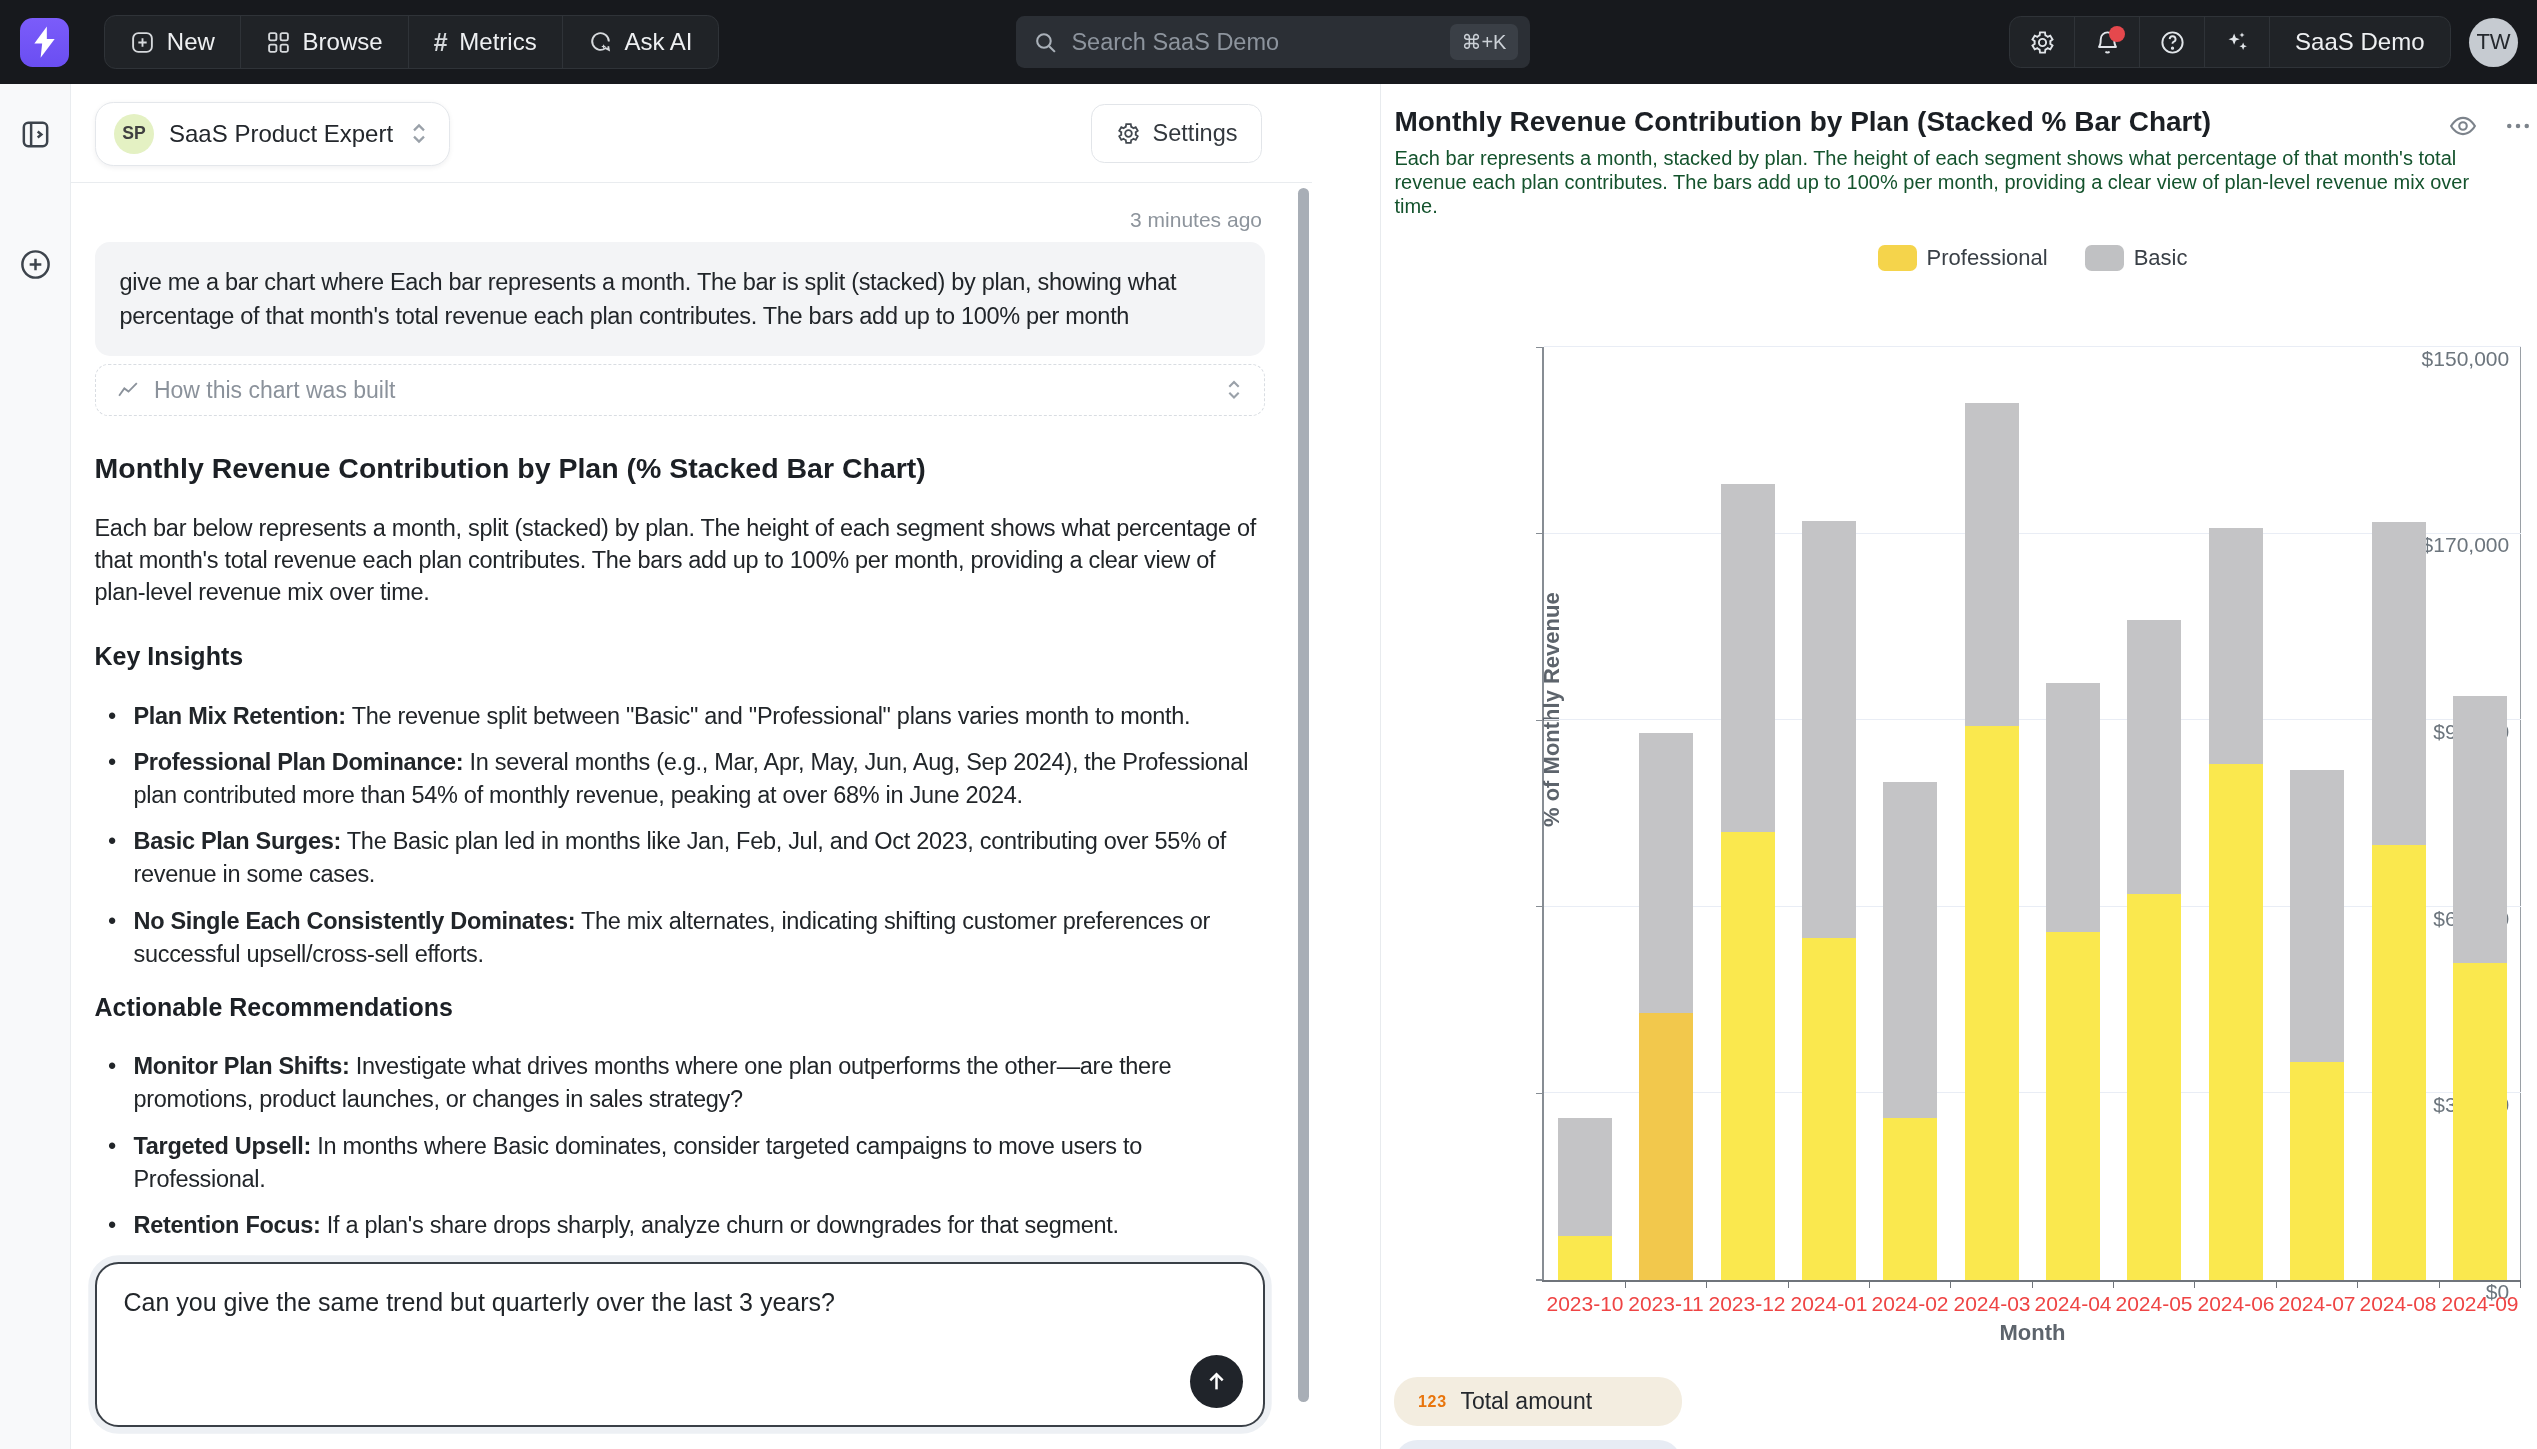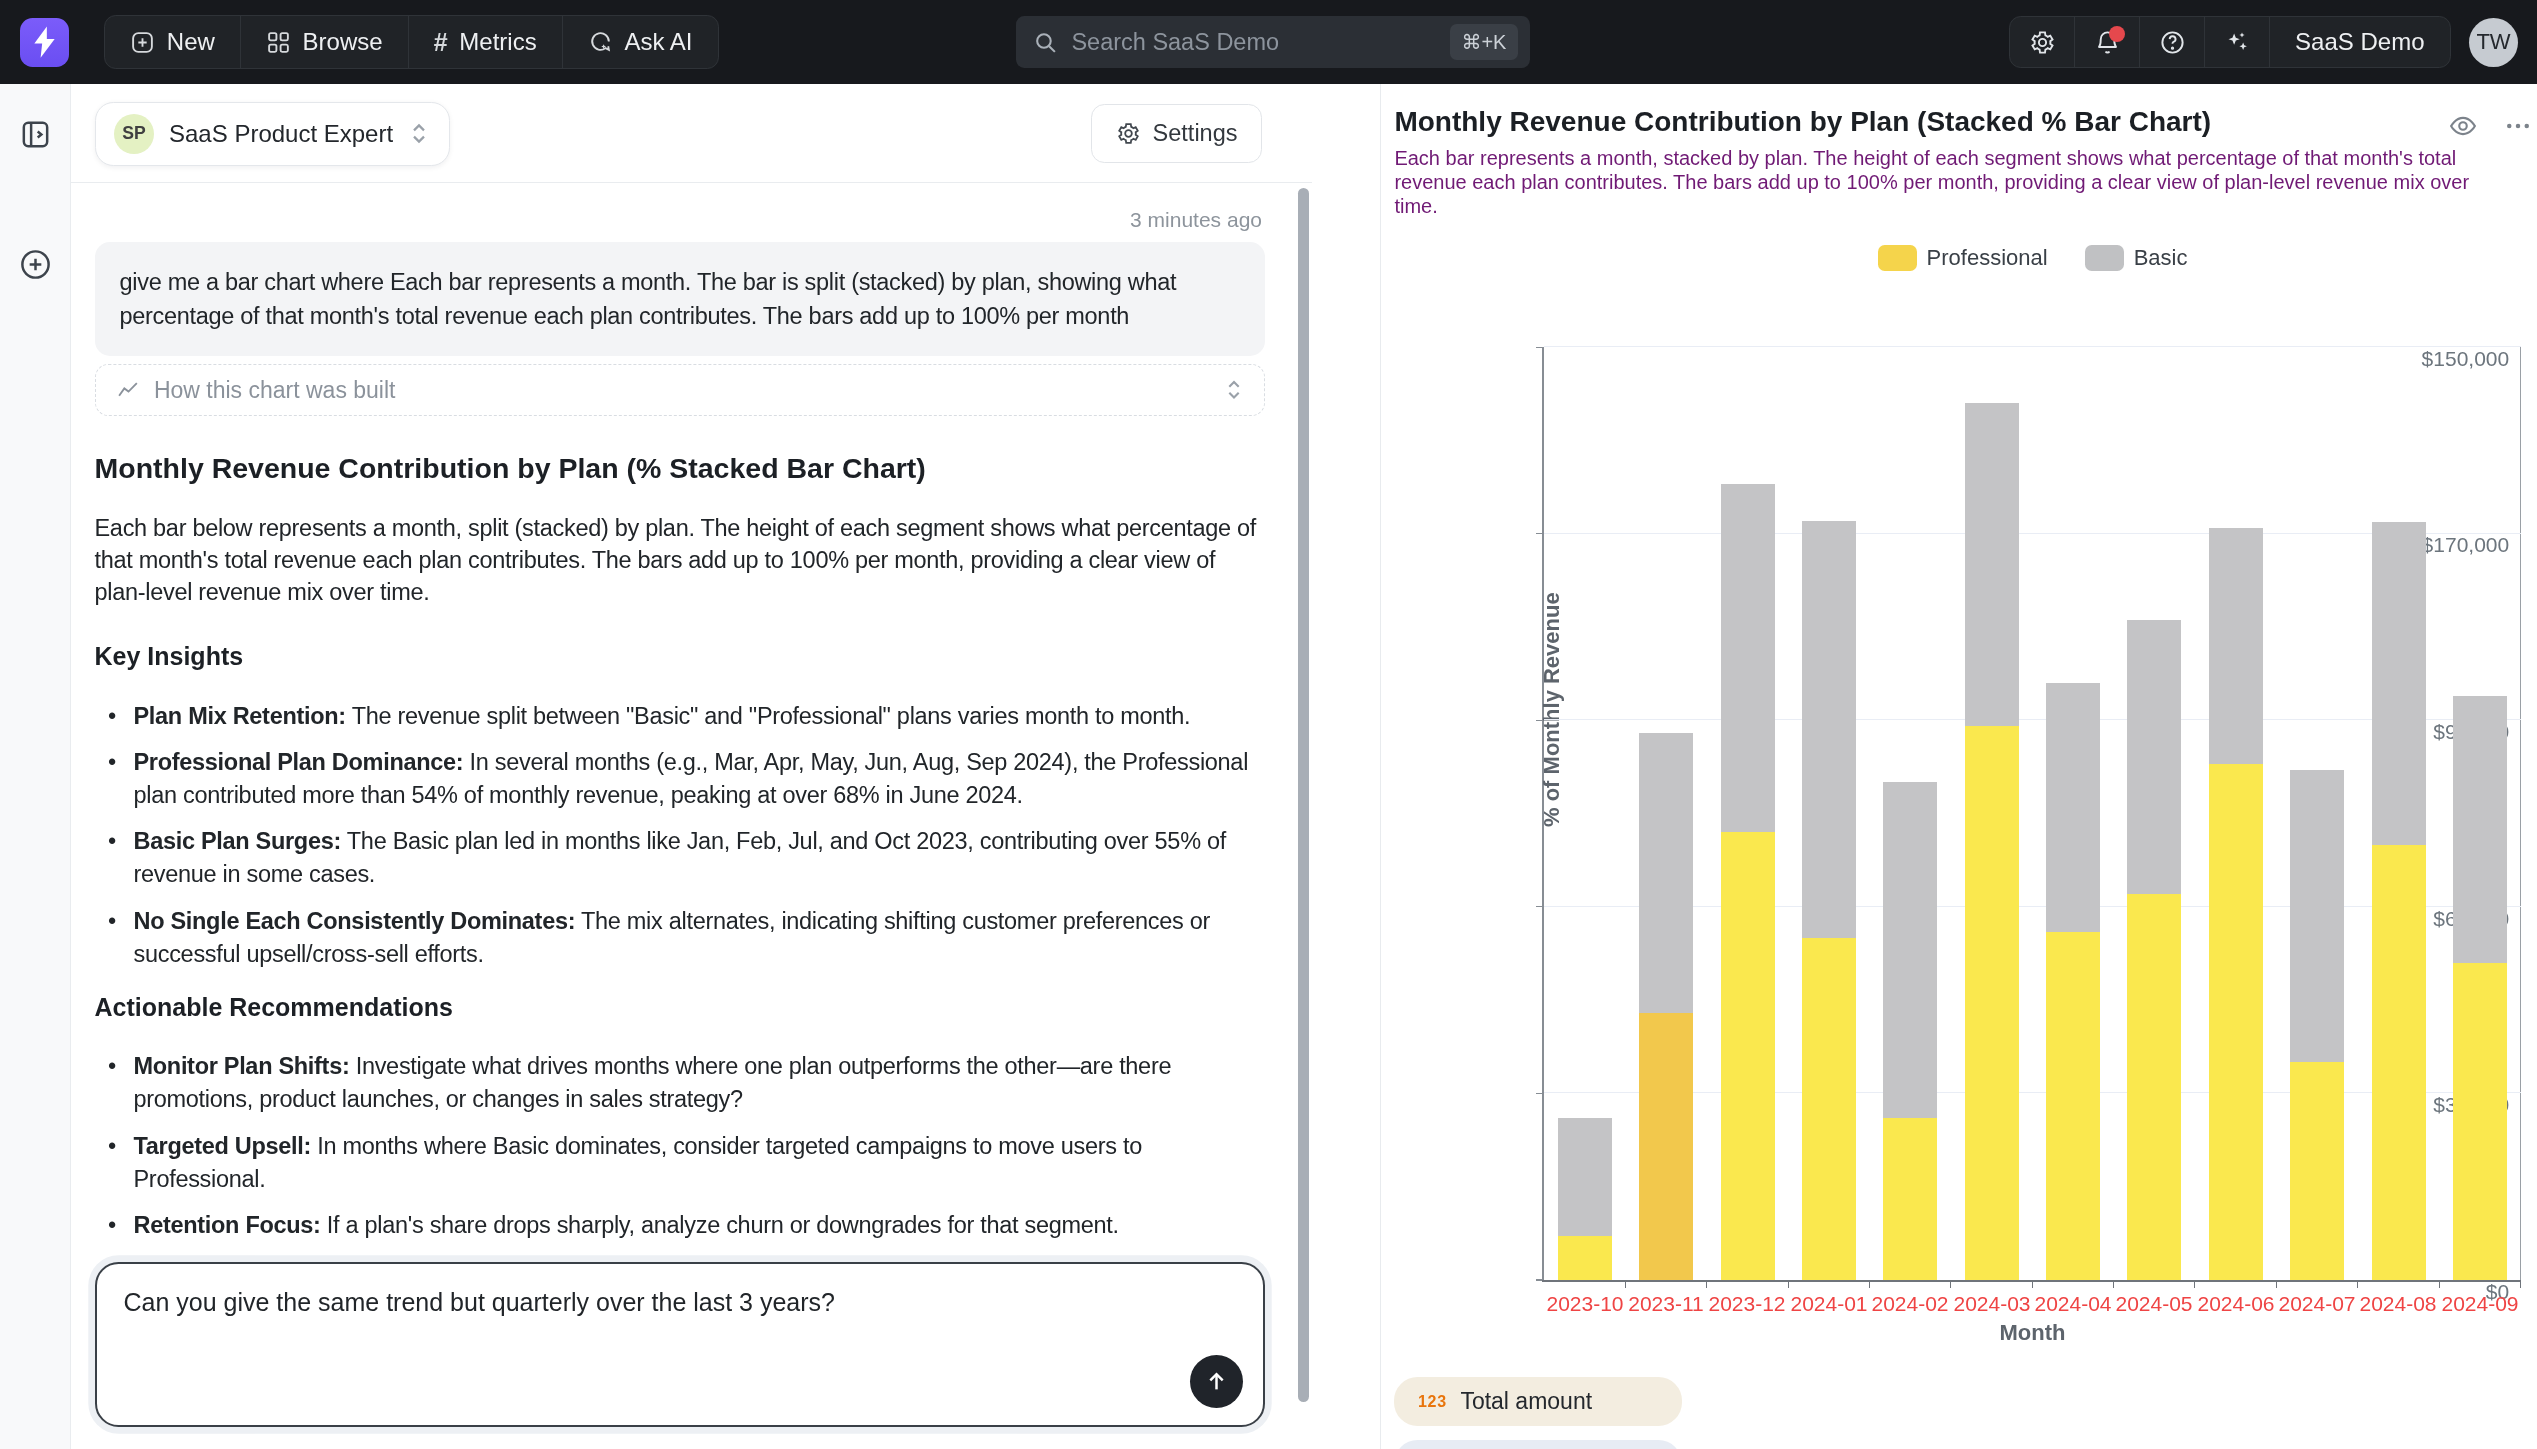--- a/index.html
+++ b/index.html
@@ -95,21 +95,21 @@
 
   
   .panel { position:absolute; left:1380px; top:84px; width:1226px; height:1365px;
     background:#fff; border-left:1.3px solid #e8ebee; }
   .paneltitle { position:absolute; left:13.4px; top:22px; font-size:28px; font-weight:bold;
     color:#1b1f24; }
   .panelicons { position:absolute; top:27px; right:18.5px; display:flex; gap:25px; }
   .pic { width:30px; height:30px; display:flex; align-items:center; justify-content:center;
     color:#7c838b; cursor:pointer; }
   .paneldesc { position:absolute; left:13.4px; top:62px; width:1075px; font-size:20px;
-    line-height:24px; color:#701a75; }
+    line-height:24px; color:#14532d; }
 
   .legend { position:absolute; left:163px; top:161px; width:977px; display:flex;
     justify-content:center; gap:37px; }
   .legitem { display:flex; align-items:center; gap:10px; cursor:pointer; }
   .legswatch { width:39px; height:26px; border-radius:6.7px; }
   .leglabel { font-size:22px; color:#3a4047; }
 
   .plot { position:absolute; left:163px; top:263px; width:977px; height:933px; }
   .gridline { position:absolute; left:0; width:100%; height:1.3px; background:#e9edf5; }
   .yaxisline { position:absolute; left:-1.7px; top:0; width:1.7px; height:100%; background:#878d94; }

